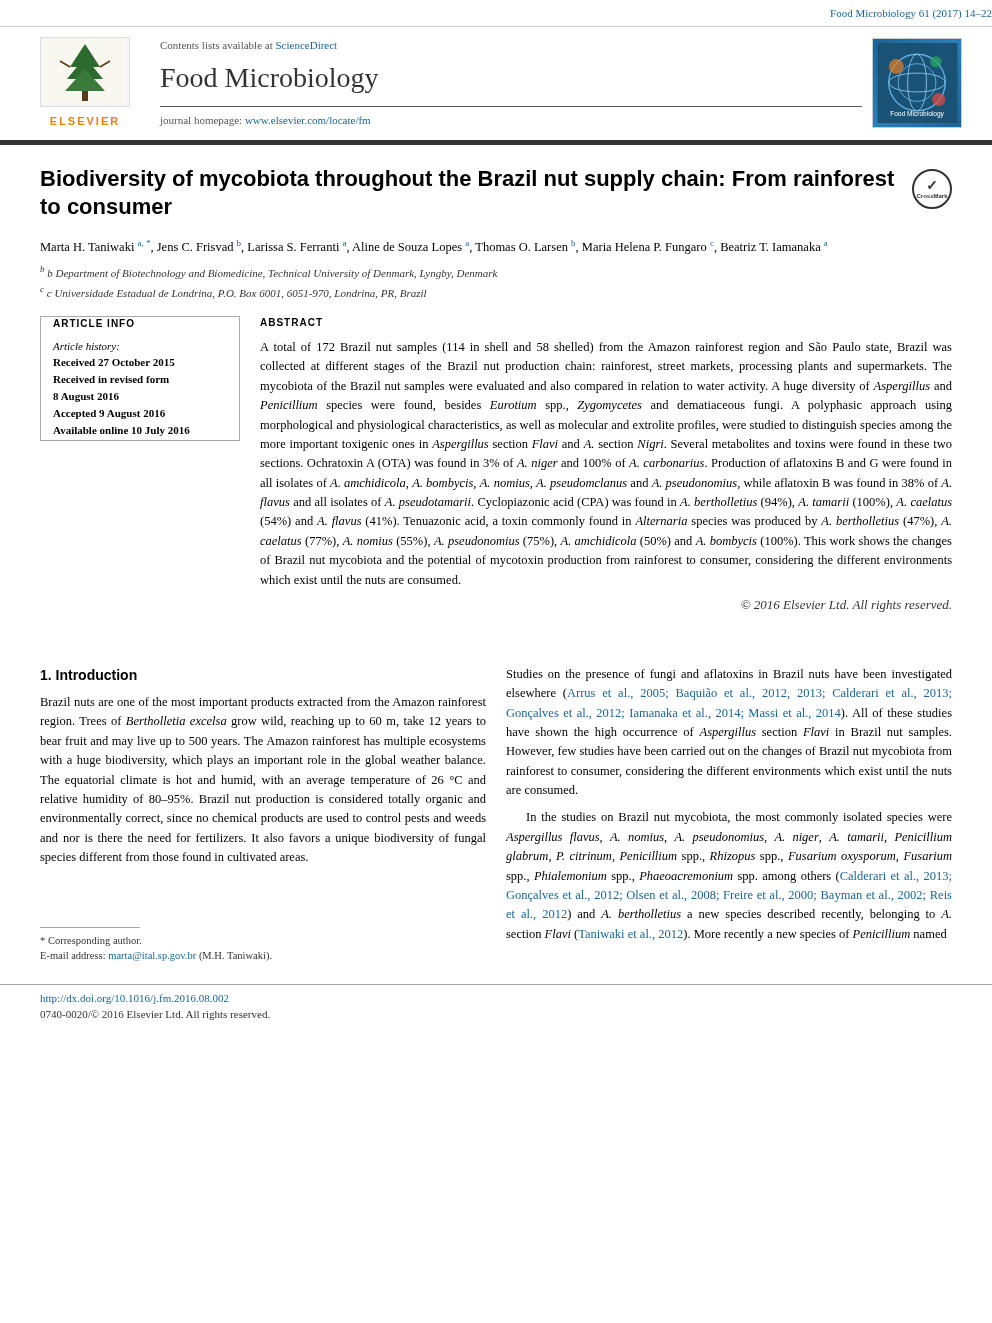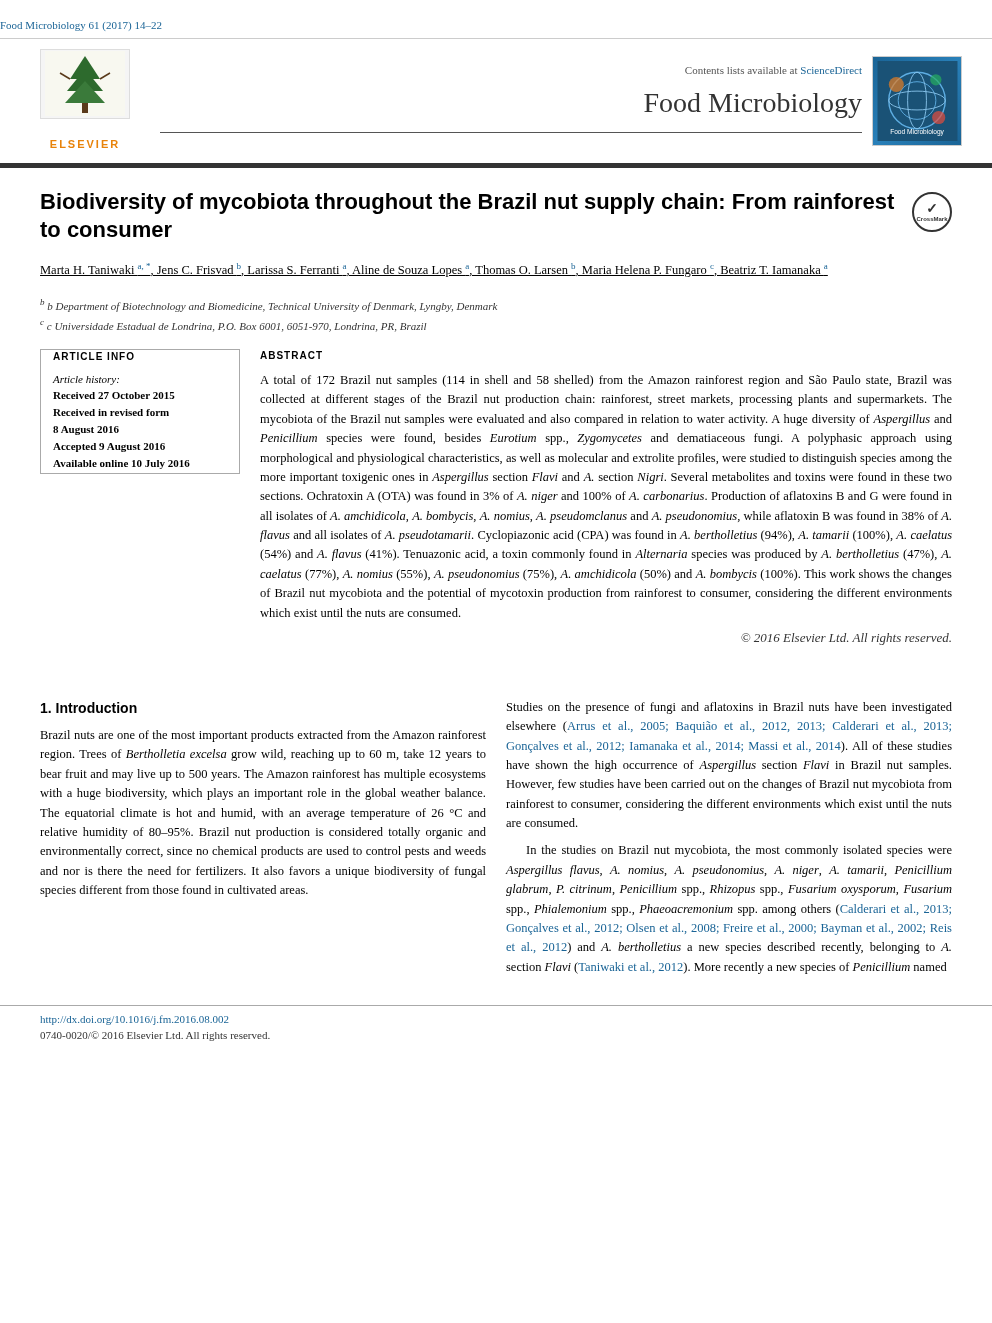--- a/index.html
+++ b/index.html
@@ -8,24 +8,24 @@
       background: #fff;
       color: #000;
       width: 992px;
       min-height: 1323px;
       font-size: 13px;
       line-height: 1.45;
     }
 
     
     .top-bar {
-      text-align: left;
-      font-size: 11px;
-      color: #1a6496;
-      padding: 18px 0 4px;
+      text-align: right;
+      font-size: 11px;
+      color: #1a6496;
+      padding: 6px 0 4px;
       border-bottom: 1px solid #ccc;
     }
 
     
     .journal-header {
       display: flex;
       align-items: center;
       padding: 10px 20px;
       border-bottom: 2px solid #333;
       gap: 10px;
@@ -54,25 +54,25 @@
       color: #666;
       position: relative;
       overflow: hidden;
     }
     .elsevier-wordmark {
       font-family: Arial, sans-serif;
       font-size: 11px;
       font-weight: bold;
       color: #e8830a;
       letter-spacing: 2px;
-      margin-top: 15px;
+      margin-top: 4px;
     }
     .journal-header-center {
       flex: 1;
-      text-align: right;
+      text-align: left;
     }
     .sciencedirect-line {
       font-size: 11px;
       color: #555;
       margin-bottom: 4px;
     }
     .sciencedirect-link {
       color: #1a6496;
       text-decoration: none;
     }
@@ -148,23 +148,22 @@
       color: #333;
       flex-shrink: 0;
       margin-top: 4px;
       font-family: Arial, sans-serif;
     }
 
     
     .authors-line {
       font-size: 12.5px;
       color: #000;
-      margin-bottom: 16px;
+      margin-bottom: 6px;
       line-height: 1.6;
-      text-decoration: underline;
     }
     .author-sup {
       font-size: 9px;
       vertical-align: super;
       color: #1a6496;
     }
 
     
     .affiliations {
       font-size: 11px;
@@ -352,20 +351,24 @@
     </div>
   </div>
 
   <div class="journal-header-center">
     <div class="sciencedirect-line">
       <span>Contents lists available at</span>
       <a class="sciencedirect-link">ScienceDirect</a>
     </div>
     <div class="journal-title-big">Food Microbiology</div>
     <div class="header-divider"></div>
+    <div class="homepage-line">
+      <span>journal homepage:</span>
+      <a class="homepage-link">www.elsevier.com/locate/fm</a>
+    </div>
   </div>
 
   <div class="journal-header-right">
     <div class="journal-cover-img">
       <svg width="85" height="85" viewBox="0 0 85 85">
         <rect width="85" height="85" fill="#1a5276"></rect>
 
         <circle cx="42" cy="42" r="30" fill="none" stroke="#5dade2" stroke-width="1.5"></circle>
         <circle cx="42" cy="42" r="20" fill="none" stroke="#5dade2" stroke-width="1"></circle>
         <ellipse cx="42" cy="42" rx="10" ry="30" fill="none" stroke="#85c1e9" stroke-width="1"></ellipse>
@@ -442,20 +445,29 @@
 <div class="body-two-col">
 
   <div class="body-col">
     <div class="body-section">
       <div class="section-heading">1. Introduction</div>
       <div class="body-text">
         <p>Brazil nuts are one of the most important products extracted from the Amazon rainforest region. Trees of <em>Bertholletia excelsa</em> grow wild, reaching up to 60 m, take 12 years to bear fruit and may live up to 500 years. The Amazon rainforest has multiple ecosystems with a huge biodiversity, which plays an important role in the global weather balance. The equatorial climate is hot and humid, with an average temperature of 26 °C and relative humidity of 80–95%. Brazil nut production is considered totally organic and environmentally correct, since no chemical products are used to control pests and weeds and nor is there the need for fertilizers. It also favors a unique biodiversity of fungal species different from those found in cultivated areas.</p>
       </div>
     </div>
 
+    <div style="margin-top: 60px;">
+      <div class="footnote-divider"></div>
+      <div class="footnote-text">
+        <span>* Corresponding author.</span><br>
+        <span>E-mail address:</span>
+        <a class="footnote-link">marta@ital.sp.gov.br</a>
+        <span>(M.H. Taniwaki).</span>
+      </div>
+    </div>
   </div>
 
   <div class="body-col">
     <div class="body-text">
       <p>Studies on the presence of fungi and aflatoxins in Brazil nuts have been investigated elsewhere (<a class="ref-link">Arrus et al., 2005; Baquião et al., 2012, 2013; Calderari et al., 2013; Gonçalves et al., 2012; Iamanaka et al., 2014; Massi et al., 2014</a>). All of these studies have shown the high occurrence of <em>Aspergillus</em> section <em>Flavi</em> in Brazil nut samples. However, few studies have been carried out on the changes of Brazil nut mycobiota from rainforest to consumer, considering the different environments which exist until the nuts are consumed.</p>
       <p>In the studies on Brazil nut mycobiota, the most commonly isolated species were <em>Aspergillus flavus</em>, <em>A. nomius</em>, <em>A. pseudonomius</em>, <em>A. niger</em>, <em>A. tamarii</em>, <em>Penicillium glabrum</em>, <em>P. citrinum</em>, <em>Penicillium</em> spp., <em>Rhizopus</em> spp., <em>Fusarium oxysporum</em>, <em>Fusarium</em> spp., <em>Phialemonium</em> spp., <em>Phaeoacremonium</em> spp. among others (<a class="ref-link">Calderari et al., 2013; Gonçalves et al., 2012; Olsen et al., 2008; Freire et al., 2000; Bayman et al., 2002; Reis et al., 2012</a>) and <em>A. bertholletius</em> a new species described recently, belonging to <em>A.</em> section <em>Flavi</em> (<a class="ref-link">Taniwaki et al., 2012</a>). More recently a new species of <em>Penicillium</em> named</p>
     </div>
   </div>
 
 </div>

